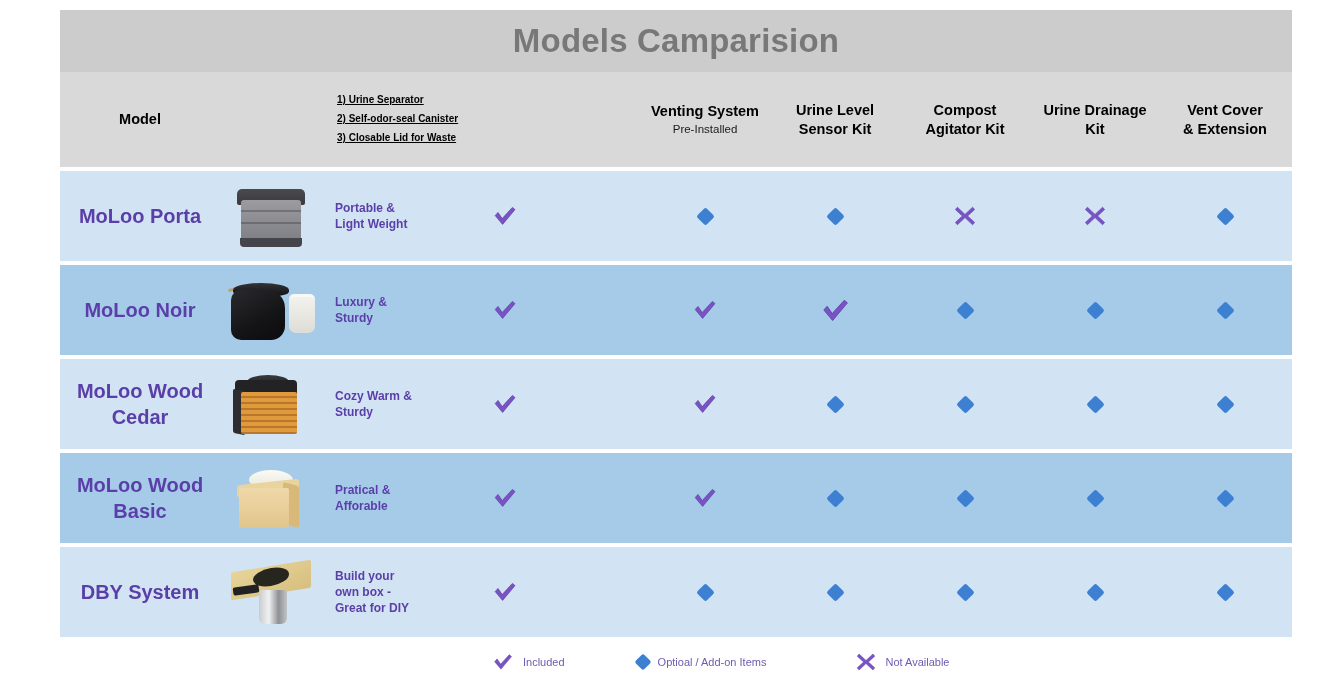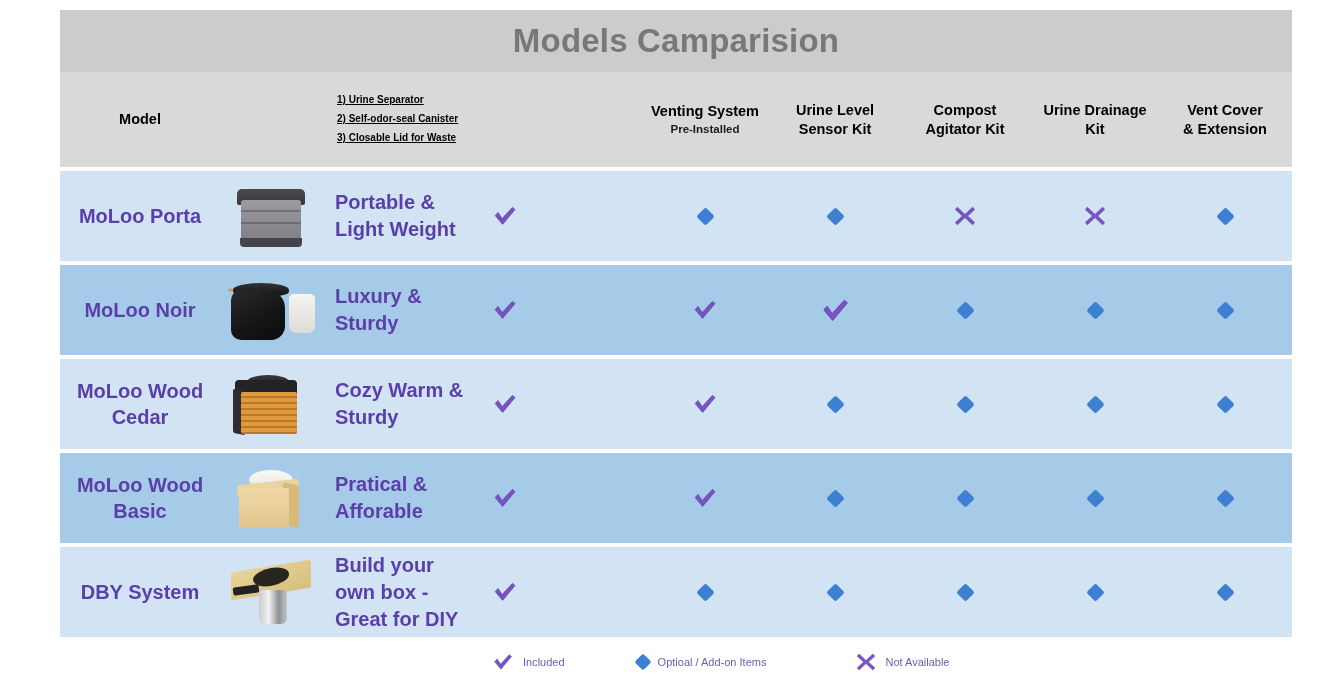--- a/index.html
+++ b/index.html
@@ -58,21 +58,21 @@
     justify-content: center;
     font-size: 14.5px;
     font-weight: bold;
     color: #000000;
     line-height: 1.28;
     text-align: center;
     box-sizing: border-box;
   }
   .hcell .sub {
     font-size: 11.5px;
-    font-weight: bold;
+    font-weight: normal;
     color: #1a1a1a;
     margin-top: 1px;
   }
   .hcell-model   { width: 160px; }
   .hcell-img     { width: 105px; }
   .hcell-feats   { width: 315px; align-items: flex-start; padding-left: 12px; }
   .hcell-feats .feat-line {
     text-align: left;
     padding: 3px 0;
     font-size: 10px;
@@ -106,21 +106,21 @@
     line-height: 1.3;
   }
   .cell-img {
     width: 105px;
     position: relative;
   }
   .cell-desc {
     width: 315px;
     justify-content: flex-start;
     padding-left: 10px;
-    font-size: 20px;
+    font-size: 12px;
     font-weight: bold;
     color: #5b3fa8;
     line-height: 1.35;
     text-align: left;
   }
   .cell-mark { width: 130px; }
 
   
   .mark-check {
     display: inline-block;

